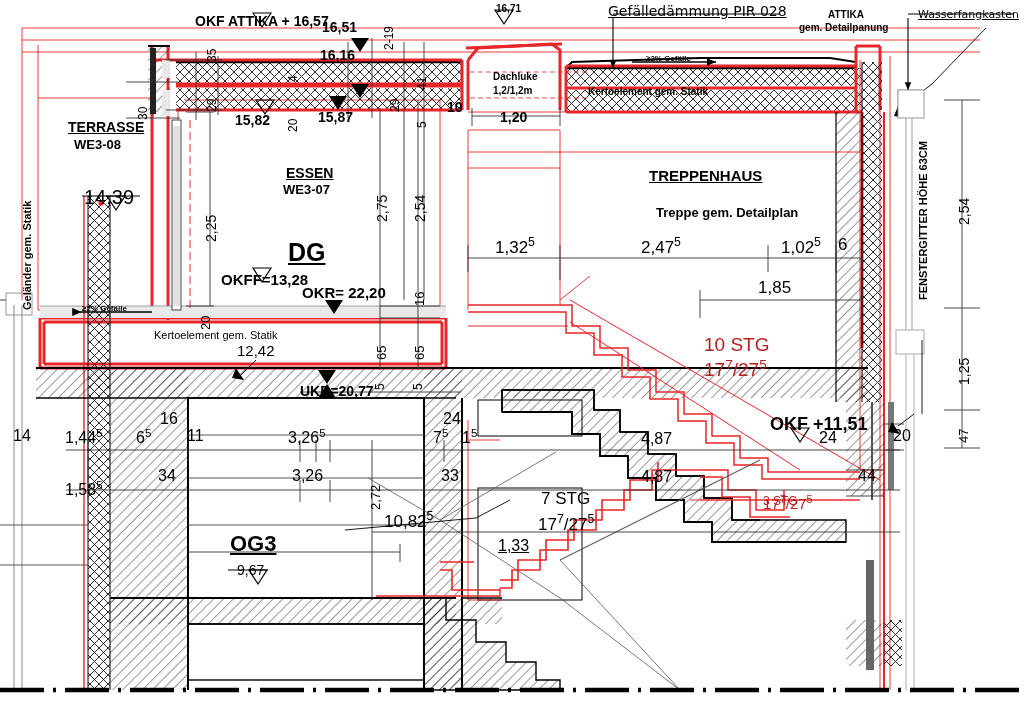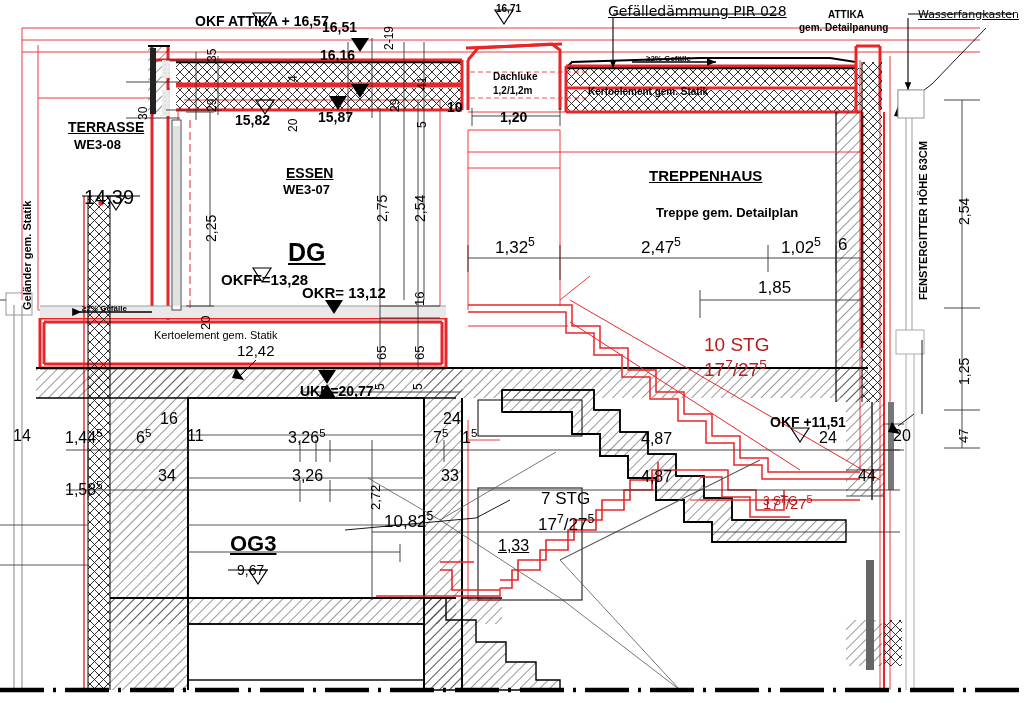--- a/index.html
+++ b/index.html
@@ -418,25 +418,25 @@
 <div class="lbl b" style="left:286px;top:166px;font-size:14px;text-decoration:underline;">ESSEN</div>
 <div class="lbl b" style="left:283px;top:183px;font-size:13px;">WE3-07</div>
 <div class="lbl b u" style="left:649px;top:168px;font-size:15px;">TREPPENHAUS</div>
 <div class="lbl b u" style="left:240px;top:240px;font-size:25px;margin-left:48px;">DG</div>
 <div class="lbl b u" style="left:230px;top:533px;font-size:22px;">OG3</div>
 
 <div class="lbl b" style="left:656px;top:206px;font-size:13px;">Treppe gem. Detailplan</div>
 
 <div class="lbl" style="left:84px;top:187px;font-size:20px;">14,39</div>
 <div class="lbl b" style="left:221px;top:272px;font-size:15px;">OKFF=13,28</div>
-<div class="lbl b" style="left:302px;top:285px;font-size:15px;">OKR= 13,12</div>
+<div class="lbl b" style="left:302px;top:285px;font-size:15px;">OKR= 22,20</div>
 <div class="lbl" style="left:237px;top:343px;font-size:15px;">12,42</div>
 <div class="lbl b" style="left:300px;top:384px;font-size:14px;">UKR=20,77</div>
 <div class="lbl" style="left:237px;top:563px;font-size:14px;">9,67</div>
-<div class="lbl b" style="left:770px;top:415px;font-size:14px;">OKF +11,51</div>
+<div class="lbl b" style="left:770px;top:415px;font-size:18px;">OKF +11,51</div>
 
 <div class="lbl" style="left:495px;top:236px;font-size:17px;"><span>1,32</span><span class="sup">5</span></div>
 <div class="lbl" style="left:641px;top:236px;font-size:17px;"><span>2,47</span><span class="sup">5</span></div>
 <div class="lbl" style="left:781px;top:236px;font-size:17px;"><span>1,02</span><span class="sup">5</span></div>
 <div class="lbl" style="left:838px;top:236px;font-size:17px;">6</div>
 <div class="lbl" style="left:758px;top:279px;font-size:17px;">1,85</div>
 
 <div class="lbl red" style="left:704px;top:335px;font-size:19px;">10 STG</div>
 <div class="lbl red" style="left:704px;top:358px;font-size:19px;"><span>17</span><span class="sup">7</span>/<span>27</span><span class="sup">5</span></div>
 

